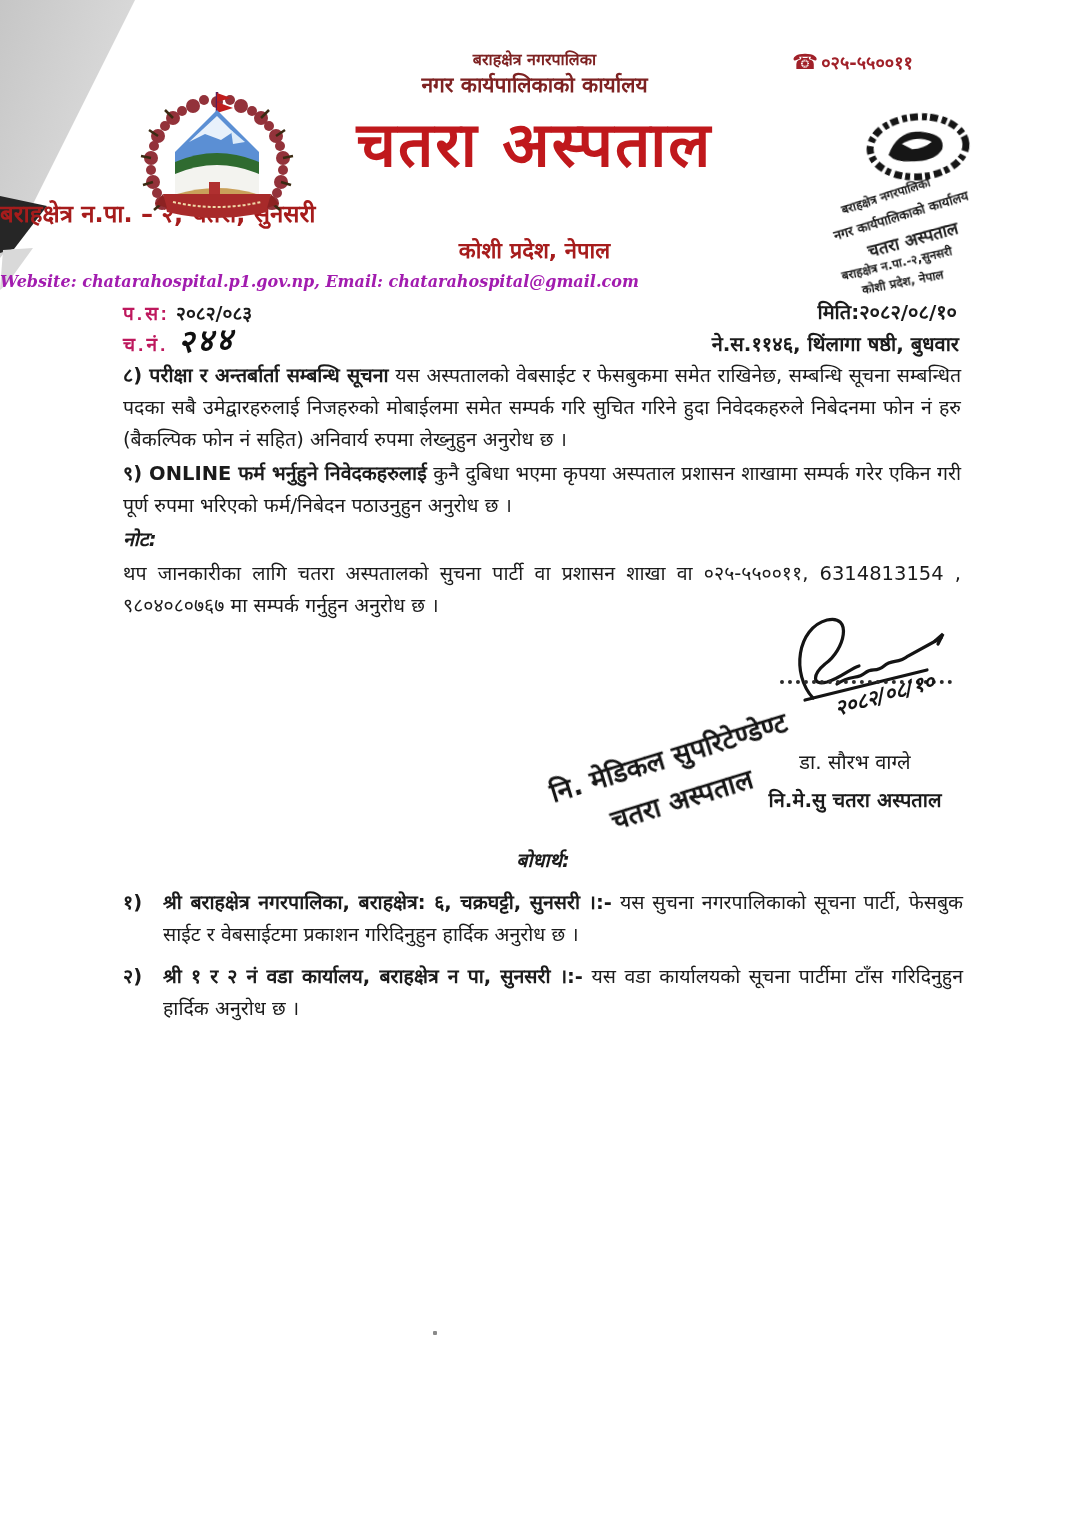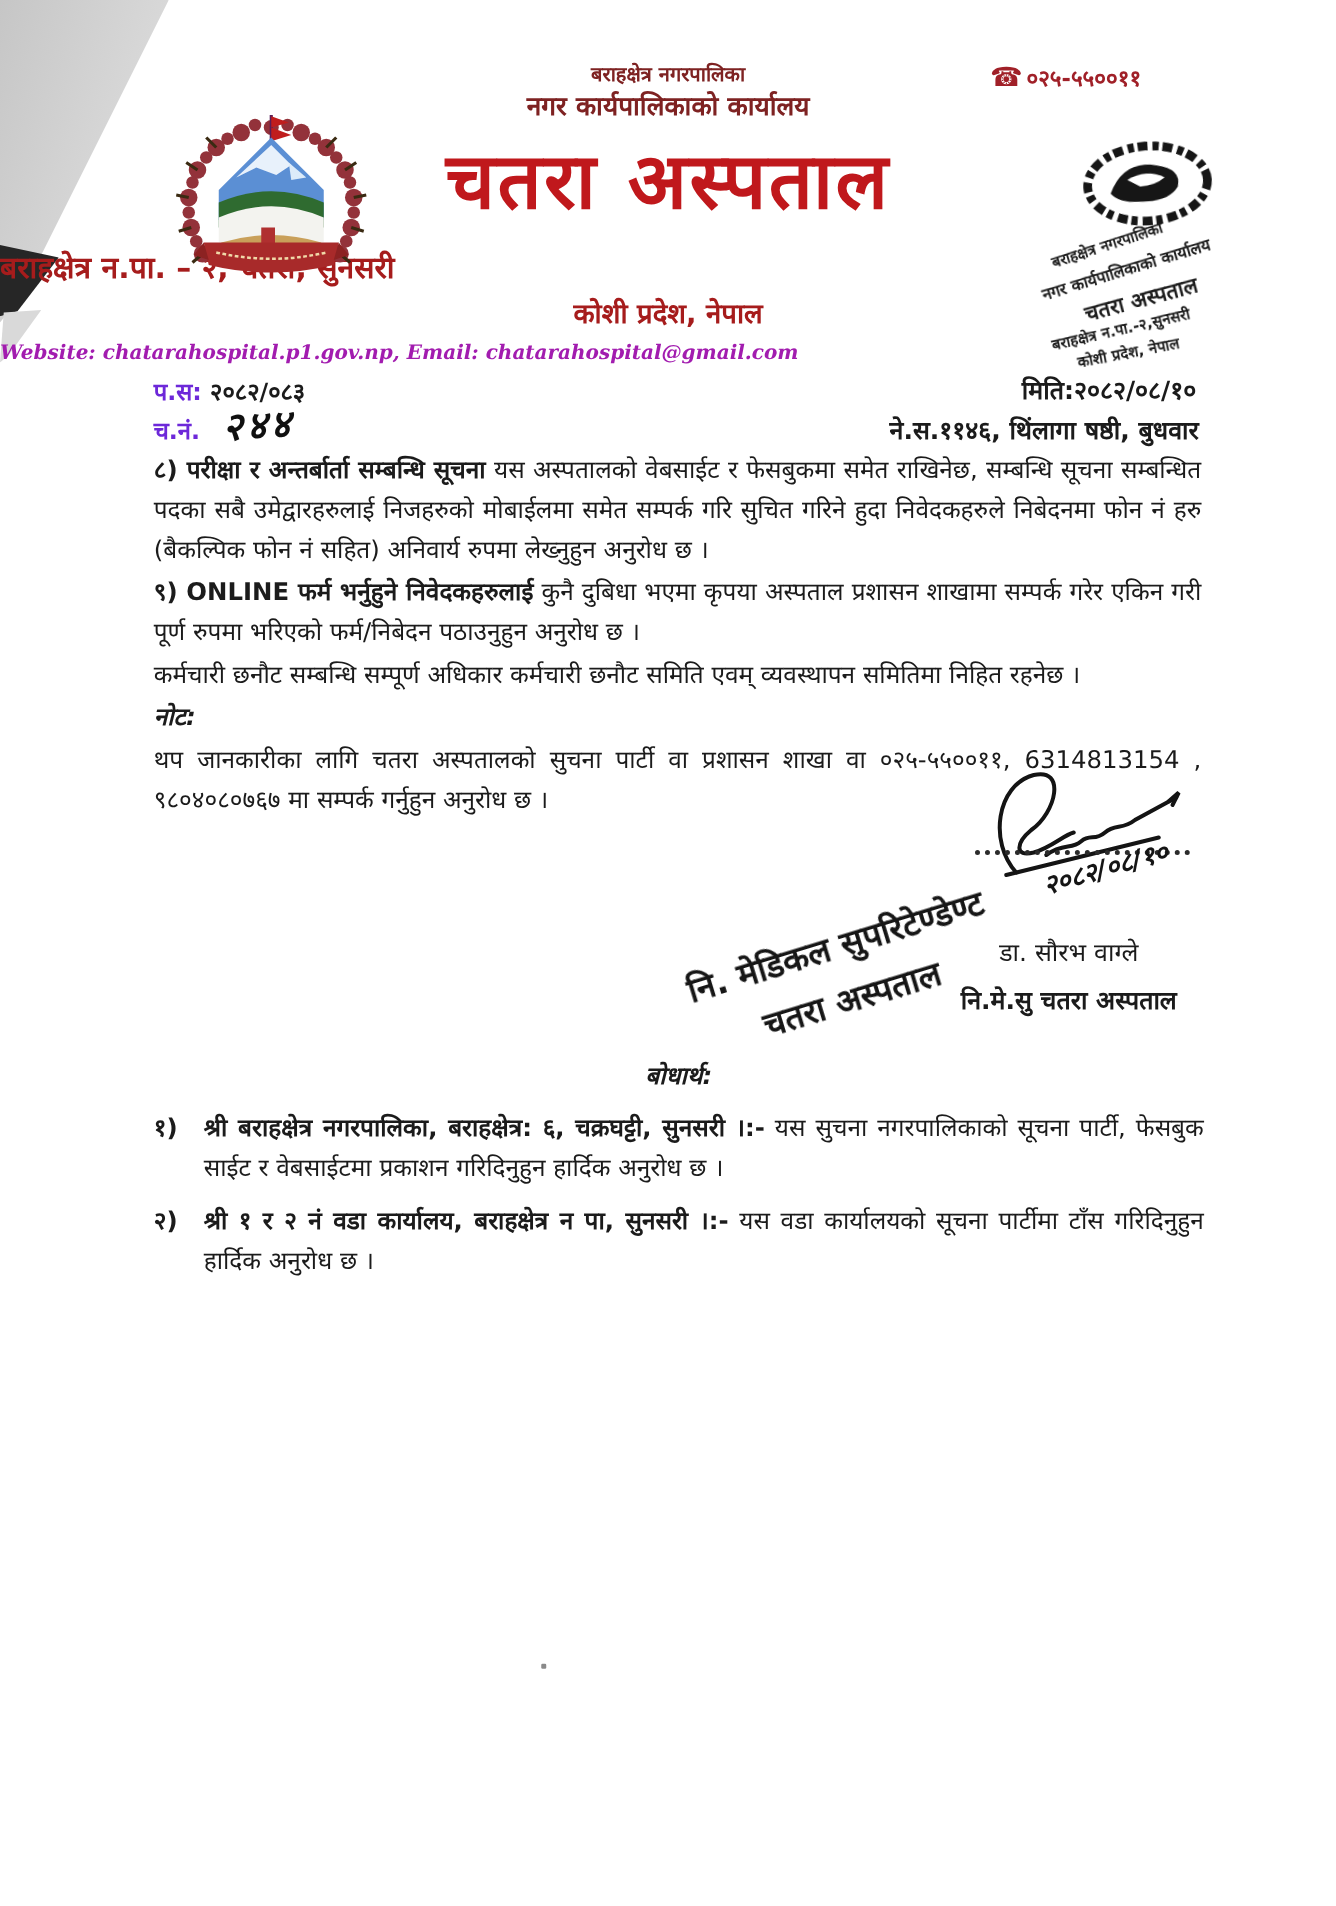--- a/index.html
+++ b/index.html
@@ -37,21 +37,21 @@
   
   .stamp{position:absolute;left:812px;top:108px;width:240px;height:190px;transform:rotate(-4deg);filter:blur(.3px);}
   .stamp .sline{position:absolute;white-space:nowrap;color:#1c1c1c;font-weight:700;}
   .st0{left:28px;top:76px;font-size:12px;transform:rotate(-14deg);}
   .st1{left:18px;top:96px;font-size:13px;transform:rotate(-13deg);}
   .st2{left:52px;top:118px;font-size:17px;transform:rotate(-11deg);}
   .st3{left:24px;top:144px;font-size:12px;transform:rotate(-9deg);}
   .st4{left:44px;top:163px;font-size:12px;transform:rotate(-7deg);}
   
   .refrow{position:absolute;left:123px;top:300px;font-size:19px;font-weight:700;}
-  .reflabel{color:#6d28d9;}
+  .reflabel{color:#be185d;font-family:Liberation Mono, monospace;}
   .serialrow{position:absolute;left:123px;top:331px;font-size:19px;font-weight:700;}
   .serialval{position:absolute;left:178px;top:318px;font-size:31px;font-weight:700;font-style:italic;
              color:#101010;transform:rotate(-3deg);letter-spacing:3px;}
   .daterow{position:absolute;right:112px;top:298px;font-size:20px;font-weight:700;text-align:right;}
   .calrow{position:absolute;right:110px;top:330px;font-size:20px;font-weight:700;text-align:right;margin-left:40px;}
   
   .bodytext{position:absolute;left:123px;top:360px;width:838px;font-size:19.5px;line-height:32px;text-align:justify;}
   .bodytext p{margin:0 0 2px 0;}
   .b{font-weight:700;}
   .notelabel{font-weight:700;font-style:italic;}
@@ -180,21 +180,20 @@
     <span class="reflabel">च.नं.</span>
   </div>
   <div class="serialval">२४४</div>
 
   <div class="daterow">मिति:२०८२/०८/१०</div>
   <div class="calrow">ने.स.११४६, थिंलागा षष्ठी, बुधवार</div>
 
   <div class="bodytext">
     <p><span class="b">८) परीक्षा र अन्तर्बार्ता सम्बन्धि सूचना</span><span> यस अस्पतालको वेबसाईट र फेसबुकमा समेत राखिनेछ, सम्बन्धि सूचना सम्बन्धित पदका सबै उमेद्वारहरुलाई निजहरुको मोबाईलमा समेत सम्पर्क गरि सुचित गरिने हुदा निवेदकहरुले निबेदनमा फोन नं हरु (बैकल्पिक फोन नं सहित) अनिवार्य रुपमा लेख्नुहुन अनुरोध छ ।</span></p>
     <p><span class="b">९) ONLINE फर्म भर्नुहुने निवेदकहरुलाई</span><span> कुनै दुबिधा भएमा कृपया अस्पताल प्रशासन शाखामा सम्पर्क गरेर एकिन गरी पूर्ण रुपमा भरिएको फर्म/निबेदन पठाउनुहुन अनुरोध छ ।</span></p>
-    <p>कर्मचारी छनौट सम्बन्धि सम्पूर्ण अधिकार कर्मचारी छनौट समिति एवम् व्यवस्थापन समितिमा निहित रहनेछ ।</p>
     <p class="notelabel">नोट:</p>
     <p>थप जानकारीका लागि चतरा अस्पतालको सुचना पार्टी वा प्रशासन शाखा वा ०२५-५५००११, 6314813154 , ९८०४०८०७६७ मा सम्पर्क गर्नुहुन अनुरोध छ ।</p>
   </div>
 
   <div class="sig-svg">
     <svg width="200" height="100" viewBox="0 0 200 100">
       <g fill="none" stroke="#141414" stroke-width="3.2" stroke-linecap="round">
         <path d="M38 86 C 16 62, 22 16, 52 8 C 78 2, 70 38, 50 52 C 38 62, 36 74, 52 70 C 66 66, 76 56, 84 54"></path>
         <path d="M62 72 C 76 62, 82 68, 90 61 C 97 55, 101 61, 109 54 C 117 47, 123 52, 133 44 L 166 26"></path>
         <path d="M30 88 L 152 58"></path>

